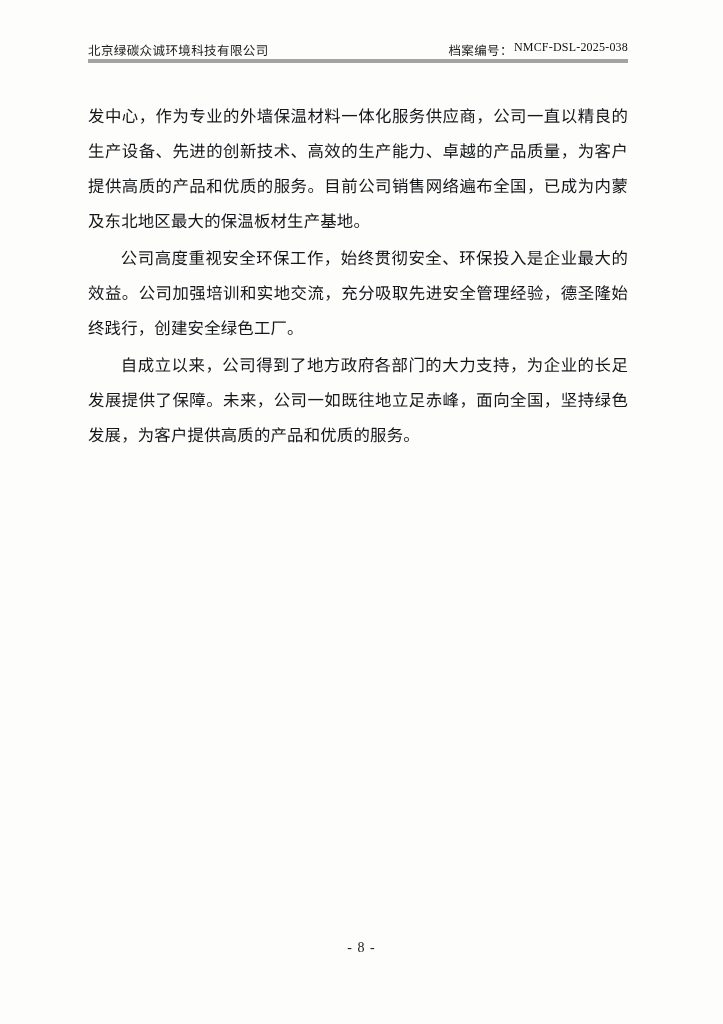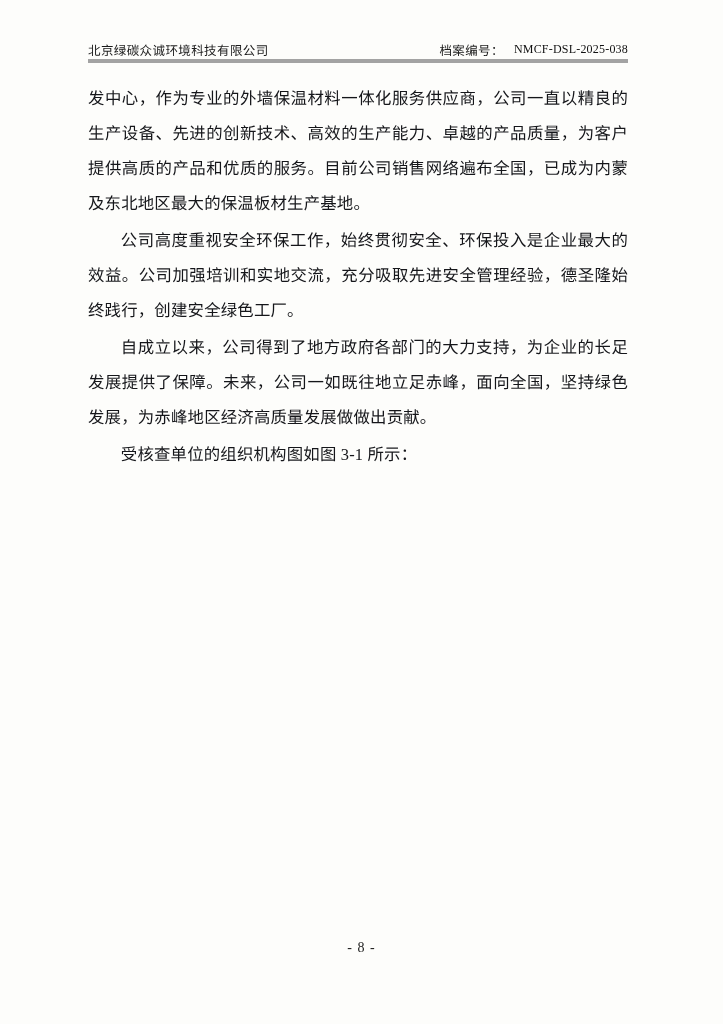--- a/index.html
+++ b/index.html
@@ -36,40 +36,40 @@
   }
   .header-left {
     font-family: "Liberation Serif", "DejaVu Serif", serif;
     font-size: 12.5px;
     letter-spacing: 0.4px;
     color: #1b1b1b;
     white-space: nowrap;
   }
   .header-right {
     display: flex;
-    align-items: center;
-    gap: 10px;
+    align-items: flex-start;
+    gap: 1px;
     white-space: nowrap;
     margin-left: 37px;
   }
   .header-right .label {
     font-family: "Liberation Serif", "DejaVu Serif", serif;
     font-size: 12.5px;
     color: #1b1b1b;
     letter-spacing: 0.4px;
   }
   .header-right .code {
     font-family: "Liberation Serif", "DejaVu Serif", serif;
     font-size: 12px;
     color: #111;
     letter-spacing: 0.2px;
   }
   
   .body-text {
-    margin-top: 18px;
+    margin-top: 36px;
   }
   .para {
     font-family: "Liberation Serif", "DejaVu Serif", serif;
     font-size: 16.4px;
     line-height: 35px;
     color: #15161a;
     text-align: justify;
     text-justify: inter-ideograph;
     margin: 0 0 2px 0;
     letter-spacing: 0.2px;
@@ -103,21 +103,20 @@
       <div class="header-left">北京绿碳众诚环境科技有限公司</div>
       <div class="header-right">
         <span class="label">档案编号：</span>
         <span class="code">NMCF-DSL-2025-038</span>
       </div>
     </div>
 
     <div class="body-text">
       <p class="para">发中心，作为专业的外墙保温材料一体化服务供应商，公司一直以精良的生产设备、先进的创新技术、高效的生产能力、卓越的产品质量，为客户提供高质的产品和优质的服务。目前公司销售网络遍布全国，已成为内蒙及东北地区最大的保温板材生产基地。</p>
       <p class="para indent">公司高度重视安全环保工作，始终贯彻安全、环保投入是企业最大的效益。公司加强培训和实地交流，充分吸取先进安全管理经验，德圣隆始终践行，创建安全绿色工厂。</p>
-      <p class="para indent">自成立以来，公司得到了地方政府各部门的大力支持，为企业的长足发展提供了保障。未来，公司一如既往地立足赤峰，面向全国，坚持绿色发展，为赤峰地区经济高质量发展做做出贡献。</p>
-      <p class="para indent">受核查单位的组织机构图如图 3-1 所示：</p>
+      <p class="para indent">自成立以来，公司得到了地方政府各部门的大力支持，为企业的长足发展提供了保障。未来，公司一如既往地立足赤峰，面向全国，坚持绿色发展，为客户提供高质的产品和优质的服务。</p>
       <div class="figure-space"></div>
     </div>
 
   </div>
 
   <div class="page-number">- 8 -</div>
 </div>
 
 </body></html>

